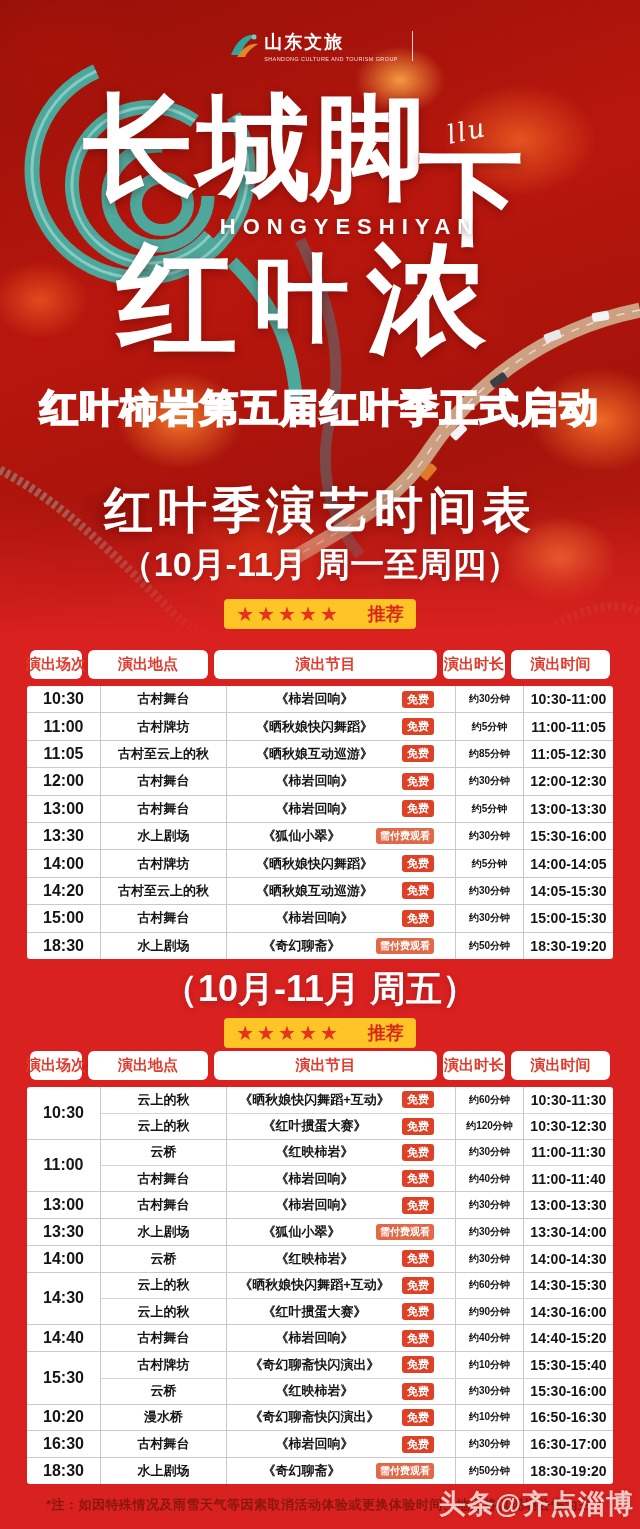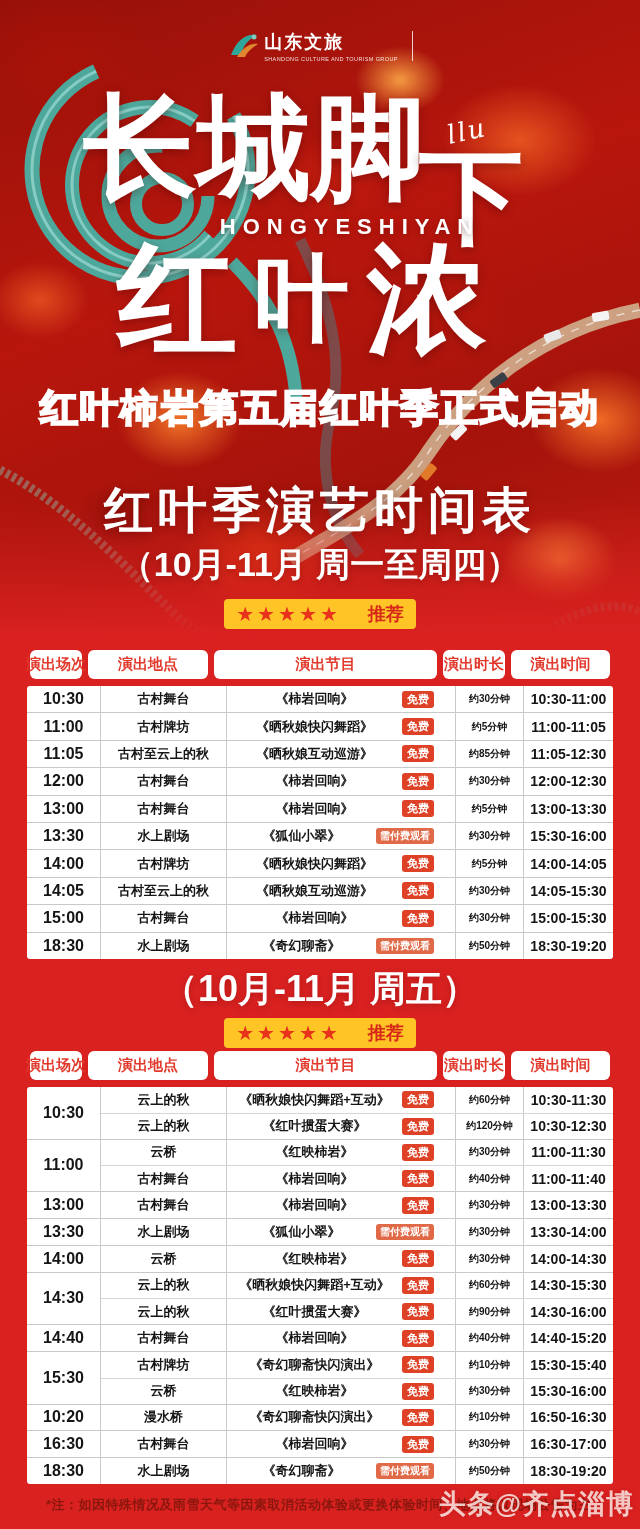--- a/index.html
+++ b/index.html
@@ -315,21 +315,21 @@
               <div class="cell c-show">
                 <span class="show-name">《晒秋娘快闪舞蹈》</span>
                 <span class="badge free">免费</span>
               </div>
               <div class="cell c-dur">约5分钟</div>
               <div class="cell c-time">14:00-14:05</div>
             </div>
           </div>
         </div>
         <div class="tgroup">
-          <div class="cell c-session">14:05</div>
+          <div class="cell c-session">14:20</div>
           <div class="subrows">
             <div class="subrow">
               <div class="cell c-venue">古村至云上的秋</div>
               <div class="cell c-show">
                 <span class="show-name">《晒秋娘互动巡游》</span>
                 <span class="badge free">免费</span>
               </div>
               <div class="cell c-dur">约30分钟</div>
               <div class="cell c-time">14:05-15:30</div>
             </div>

